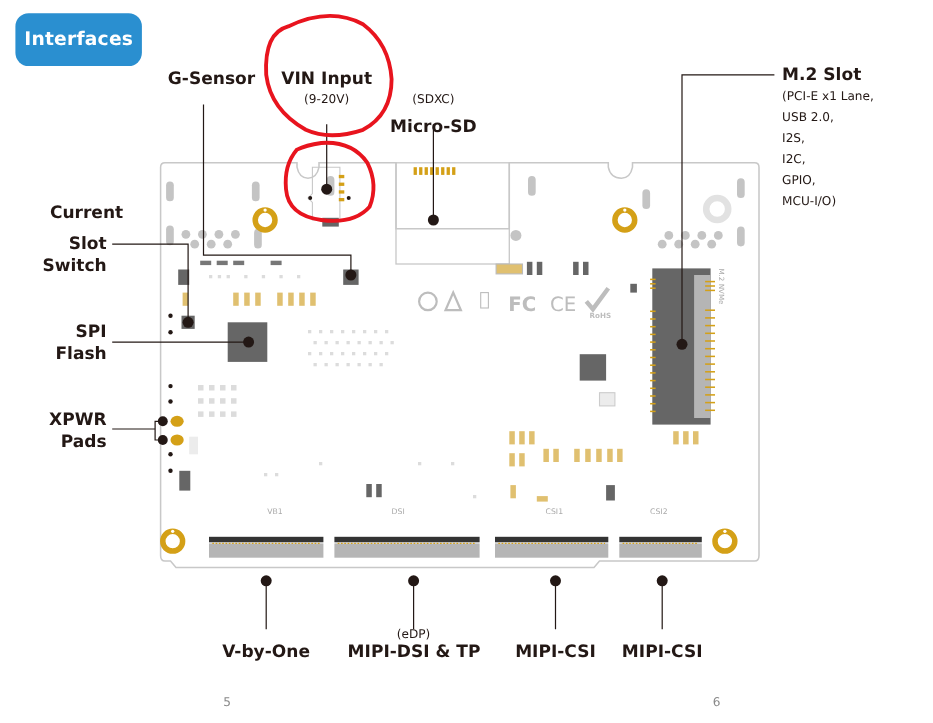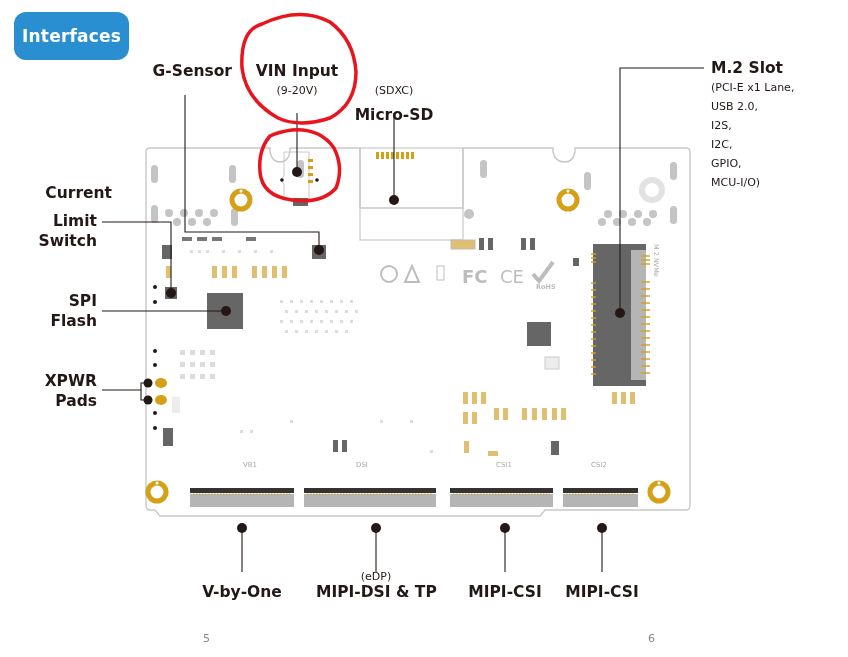--- a/index.html
+++ b/index.html
@@ -330,21 +330,21 @@
 
 <div class="lbl" style="left:711px;top:59px;">M.2 Slot</div>
 <div class="sub" style="left:711px;top:78px;">(PCI-E x1 Lane,</div>
 <div class="sub" style="left:711px;top:97px;">USB 2.0,</div>
 <div class="sub" style="left:711px;top:116px;">I2S,</div>
 <div class="sub" style="left:711px;top:135px;">I2C,</div>
 <div class="sub" style="left:711px;top:154px;">GPIO,</div>
 <div class="sub" style="left:711px;top:173px;">MCU-I/O)</div>
 
 <div class="lbl r" style="left:0px;top:184px;width:97px;margin-left:15px;">Current</div>
-<div class="lbl r" style="left:0px;top:212px;width:97px;">Limit</div>
+<div class="lbl r" style="left:0px;top:212px;width:97px;">Slot</div>
 <div class="lbl r" style="left:0px;top:232px;width:97px;text-align:right;">Switch</div>
 
 <div class="lbl r" style="left:0px;top:292px;width:97px;">SPI</div>
 <div class="lbl r" style="left:0px;top:312px;width:97px;">Flash</div>
 
 <div class="lbl r" style="left:0px;top:372px;width:97px;">XPWR</div>
 <div class="lbl r" style="left:0px;top:392px;width:97px;">Pads</div>
 
 <div class="lbl c" style="left:182px;top:583px;width:120px;">V-by-One</div>
 <div class="lbl c" style="left:316px;top:583px;width:120px;">MIPI-DSI &amp; TP</div>

